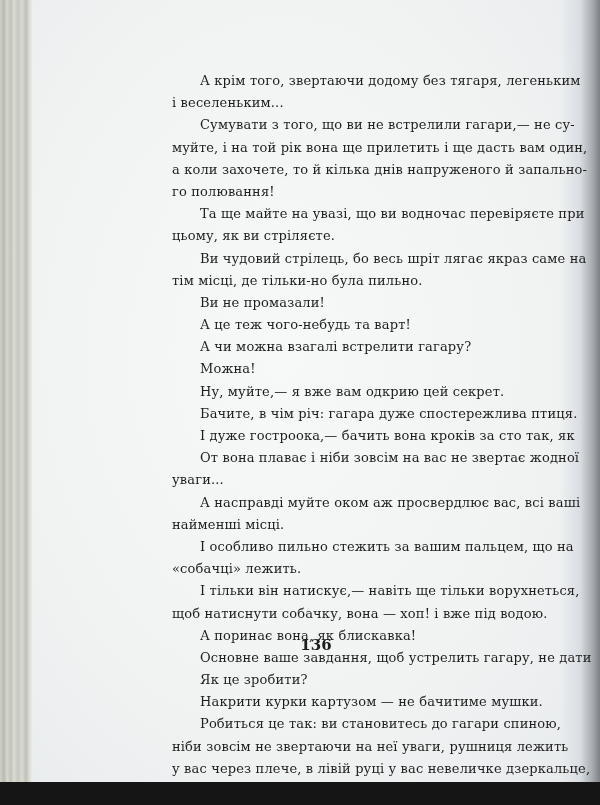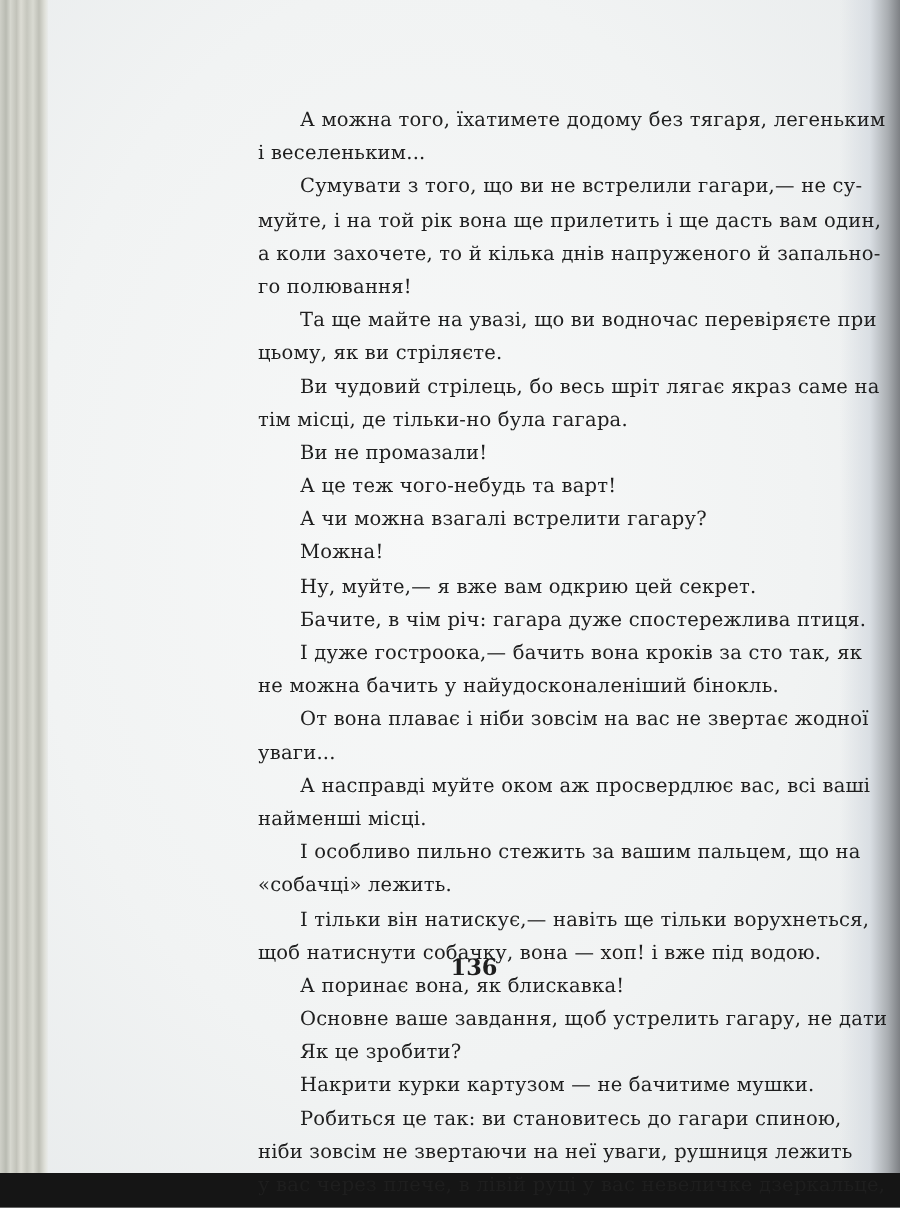--- a/index.html
+++ b/index.html
@@ -47,38 +47,37 @@
 <body>
 
 <div class="scan">
   <div class="page-edges"></div>
   <div class="page"></div>
   <div class="right-shadow"></div>
 </div>
 <div class="bottom-bar"></div>
 
 <div class="text-block" id="text-block">
-    <span class="line indent">А можна того, їхатимете додому без тягаря, легеньким</span>
+    <span class="line indent">А крім того, звертаючи додому без тягаря, легеньким</span>
     <span class="line last">і веселеньким...</span>
     <span class="line indent">Сумувати з того, що ви не встрелили гагари,— не су-</span>
     <span class="line">муйте, і на той рік вона ще прилетить і ще дасть вам один,</span>
     <span class="line">а коли захочете, то й кілька днів напруженого й запально-</span>
     <span class="line last">го полювання!</span>
     <span class="line indent">Та ще майте на увазі, що ви водночас перевіряєте при</span>
     <span class="line last">цьому, як ви стріляєте.</span>
     <span class="line indent">Ви чудовий стрілець, бо весь шріт лягає якраз саме на</span>
-    <span class="line last">тім місці, де тільки-но була гагара.</span>
+    <span class="line last">тім місці, де тільки-но була пильно.</span>
     <span class="line indent last">Ви не промазали!</span>
     <span class="line indent last">А це теж чого-небудь та варт!</span>
     <span class="line indent last">А чи можна взагалі встрелити гагару?</span>
     <span class="line indent last">Можна!</span>
     <span class="line indent last">Ну, муйте,— я вже вам одкрию цей секрет.</span>
     <span class="line indent last">Бачите, в чім річ: гагара дуже спостережлива птиця.</span>
     <span class="line indent">І дуже гостроока,— бачить вона кроків за сто так, як</span>
-    <span class="line last">не можна бачить у найудосконаленіший бінокль.</span>
     <span class="line indent">От вона плаває і ніби зовсім на вас не звертає жодної</span>
     <span class="line last">уваги...</span>
     <span class="line indent">А насправді муйте оком аж просвердлює вас, всі ваші</span>
     <span class="line last">найменші місці.</span>
     <span class="line indent">І особливо пильно стежить за вашим пальцем, що на</span>
     <span class="line last">«собачці» лежить.</span>
     <span class="line indent">І тільки він натискує,— навіть ще тільки ворухнеться,</span>
     <span class="line last">щоб натиснути собачку, вона — хоп! і вже під водою.</span>
     <span class="line indent last">А поринає вона, як блискавка!</span>
     <span class="line indent">Основне ваше завдання, щоб устрелить гагару, не дати</span>

